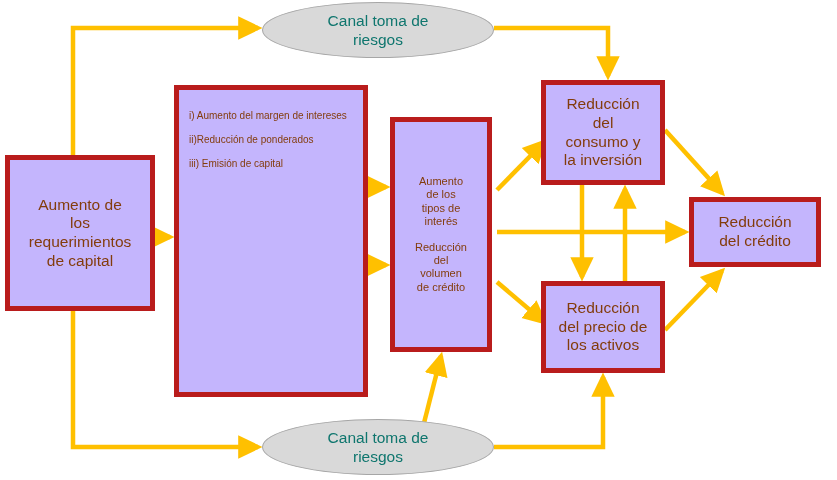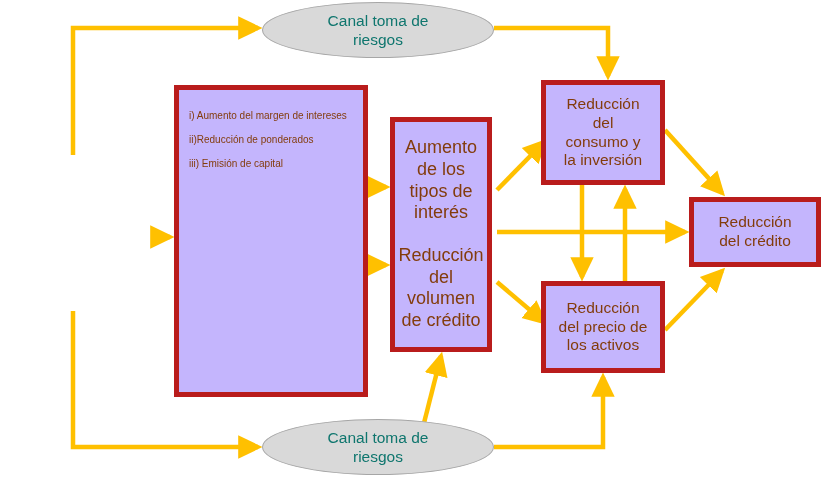--- a/index.html
+++ b/index.html
@@ -62,21 +62,21 @@
     display: block;
     width: 100%;
     white-space: pre-line;
   }
 
   
   #node-requerimientos { left:5px;  top:155px; width:150px; height:156px; font-size:15.5px; }
   #node-medidas       { left:174px; top:85px;  width:194px; height:312px; font-size:10px;
                         justify-content:flex-start; text-align:left; padding:8px 6px 8px 10px; align-items:flex-start; }
   #node-medidas .txt  { text-align:left; }
-  #node-tipos         { left:390px; top:117px; width:102px; height:235px; font-size:18px; }
+  #node-tipos         { left:390px; top:117px; width:102px; height:235px; font-size:11px; }
   #node-consumo       { left:541px; top:80px;  width:124px; height:105px; font-size:15.5px; }
   #node-precio        { left:541px; top:281px; width:124px; height:92px;  font-size:15.5px; }
   #node-credito       { left:689px; top:197px; width:132px; height:70px;  font-size:15.5px; }
   #ellipse-top        { left:262px; top:2px;   width:232px; height:56px;  font-size:15.5px; }
   #ellipse-bottom     { left:262px; top:419px; width:232px; height:56px;  font-size:15.5px; }
 
   .hang-list { display:block; }
   .hang-item { display:block; padding-left: 22px; text-indent: -22px; }
 </style>
 </head>
@@ -117,20 +117,26 @@
       <path d="M665,130 L722,193"></path>
 
       <path d="M665,330 L722,271"></path>
 
       <path d="M424,423 L441,356"></path>
 
       <path d="M494,447 L603,447 L603,377"></path>
     </g>
   </svg>
 
+  <div class="node" id="node-requerimientos">
+    <span class="txt">Aumento de
+los
+requerimientos
+de capital</span>
+  </div>
 
   <div class="node" id="node-medidas">
     <span class="txt hang-list">
       <span class="hang-item">i) Aumento del margen de intereses</span>
       <span class="hang-item">ii)Reducción de ponderados</span>
       <span class="hang-item">iii) Emisión de capital</span>
     </span>
   </div>
 
   <div class="node" id="node-tipos">

